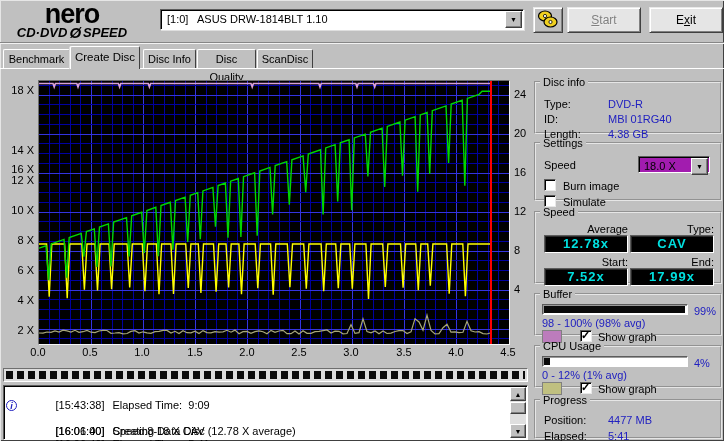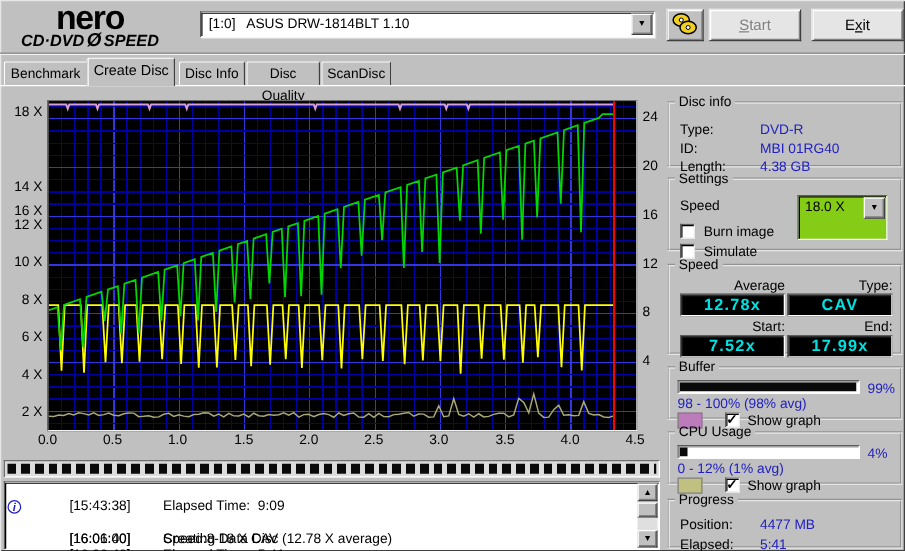--- a/index.html
+++ b/index.html
@@ -60,36 +60,36 @@
   
   .log { position:absolute; left:3px; top:316px; width:525px; height:55px; background:#fff;
     border-top:1px solid #5c5c5c; border-left:1px solid #5c5c5c;
     border-bottom:1px solid #fff; border-right:1px solid #fff;
     box-shadow: inset 1px 1px 0 #000; }
   .log-row { position:relative; height:13px; line-height:13px; padding-left:16px; white-space:pre; }
   .log-icon { position:absolute; left:2px; top:1px; width:11px; height:11px; border-radius:50%;
     border:1px solid #2020c0; background:#fff; color:#2020c0; font-size:9px; font-weight:bold;
     line-height:10px; text-align:center; font-style:italic; }
   .log-time { display:inline-block; width:60px; text-align:right; }
-  .log-text { padding-left:26px; }
+  .log-text { padding-left:8px; }
   .scrollbar { position:absolute; right:1px; top:1px; width:16px; height:51px;
     background:#dfdfdf; }
   .sb-btn { position:absolute; left:0; width:16px; height:14px; background:#c0c0c0;
     border:1px solid; border-color:#fff #404040 #404040 #fff; box-shadow: inset -1px -1px 0 #808080;
     font-size:7px; text-align:center; line-height:13px; }
   .sb-up { top:0; } .sb-down { bottom:0; }
   .sb-thumb { position:absolute; left:0; top:15px; width:16px; height:12px; background:#c0c0c0;
     border:1px solid; border-color:#fff #404040 #404040 #fff; box-shadow: inset -1px -1px 0 #808080; }
   
   fieldset { position:absolute; left:534px; width:188px; border:2px groove #e6e6e6; }
   legend { font-size:11px; padding:0 3px; margin-left:4px; }
   .fs-row-label { position:absolute; left:8px; }
   .fs-row-value { position:absolute; left:72px; color:#2020c0; }
   .blue { color:#2020c0; }
-  .mini-combo { position:absolute; right:10px; width:72px; height:36px; background:#84cc16;
+  .mini-combo { position:absolute; right:10px; width:72px; height:17px; background:#a21caf;
     border-top:1px solid #5c5c5c; border-left:1px solid #5c5c5c;
     border-bottom:1px solid #fff; border-right:1px solid #fff;
     box-shadow: inset 1px 1px 0 #000; text-decoration: underline; }
   .mini-combo .combo-text { left:5px; top:3px; }
   .checkbox { position:absolute; width:12px; height:12px; background:#fff;
     border-top:1px solid #5c5c5c; border-left:1px solid #5c5c5c;
     border-bottom:1px solid #e8e8e8; border-right:1px solid #e8e8e8;
     box-shadow: inset 1px 1px 0 #000; }
   .checkbox .mark { position:absolute; left:0px; top:-2px; font-size:11px; font-weight:bold; }
   .cb-label { position:absolute; }

